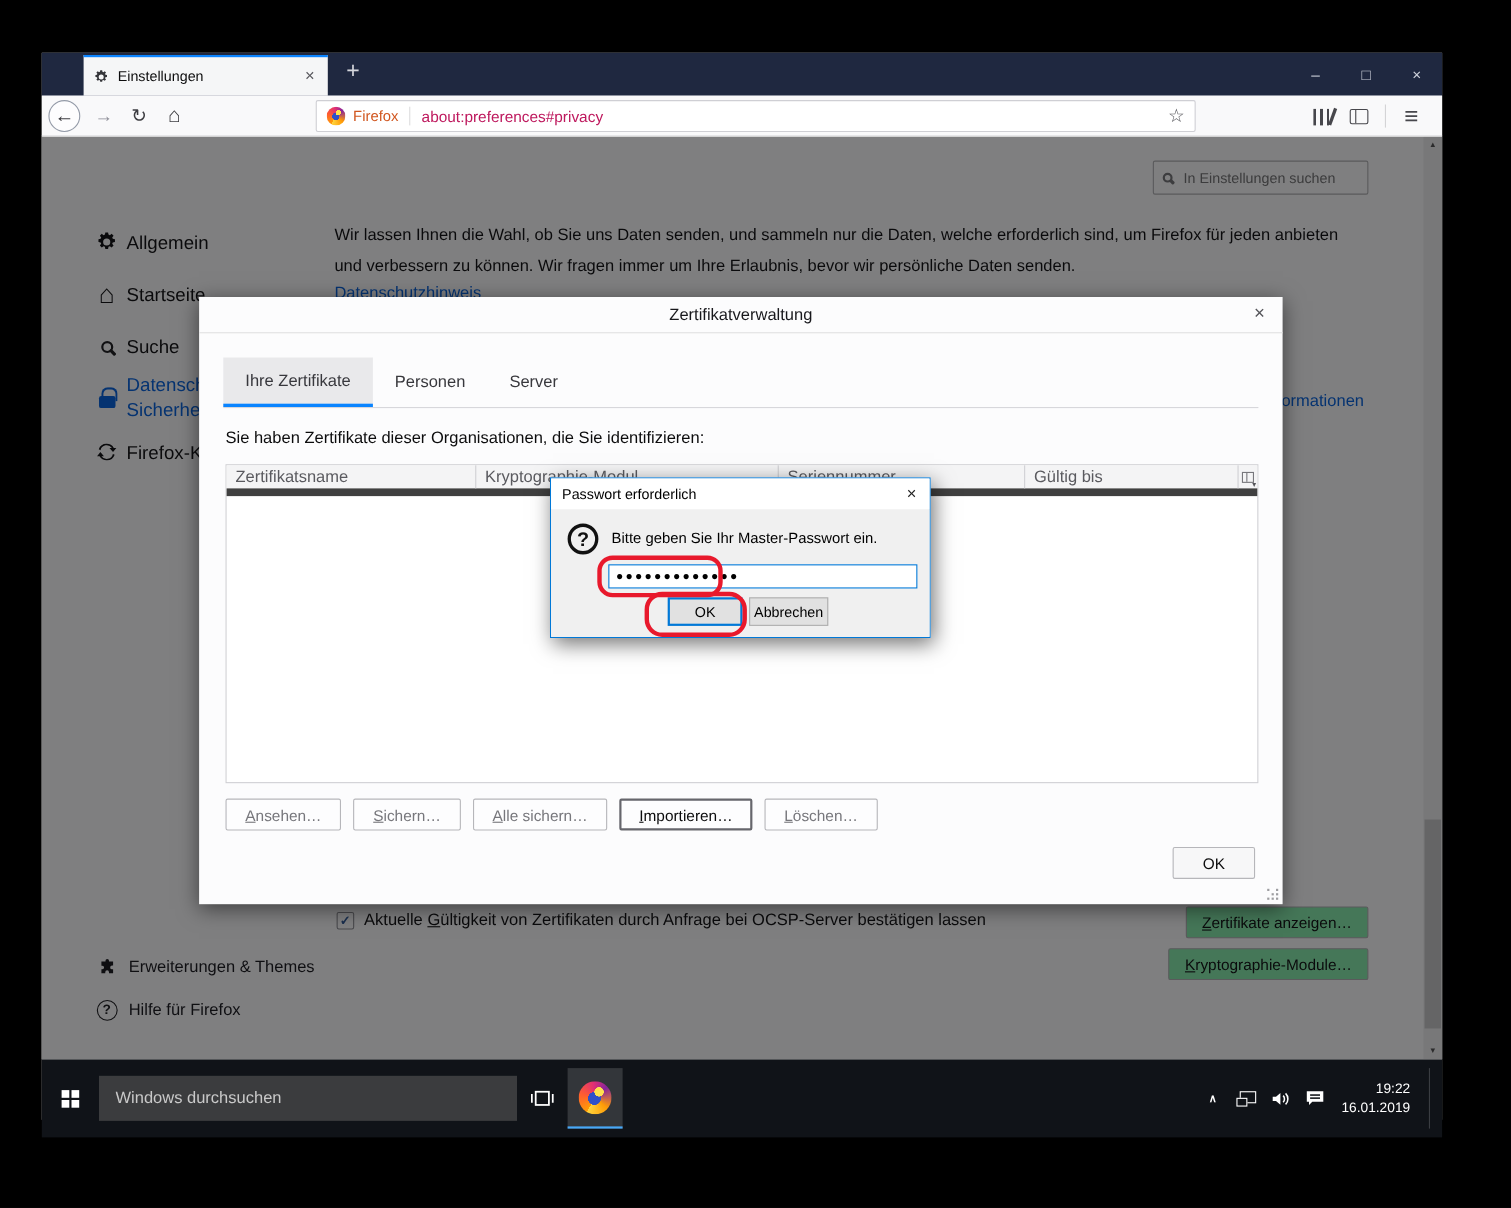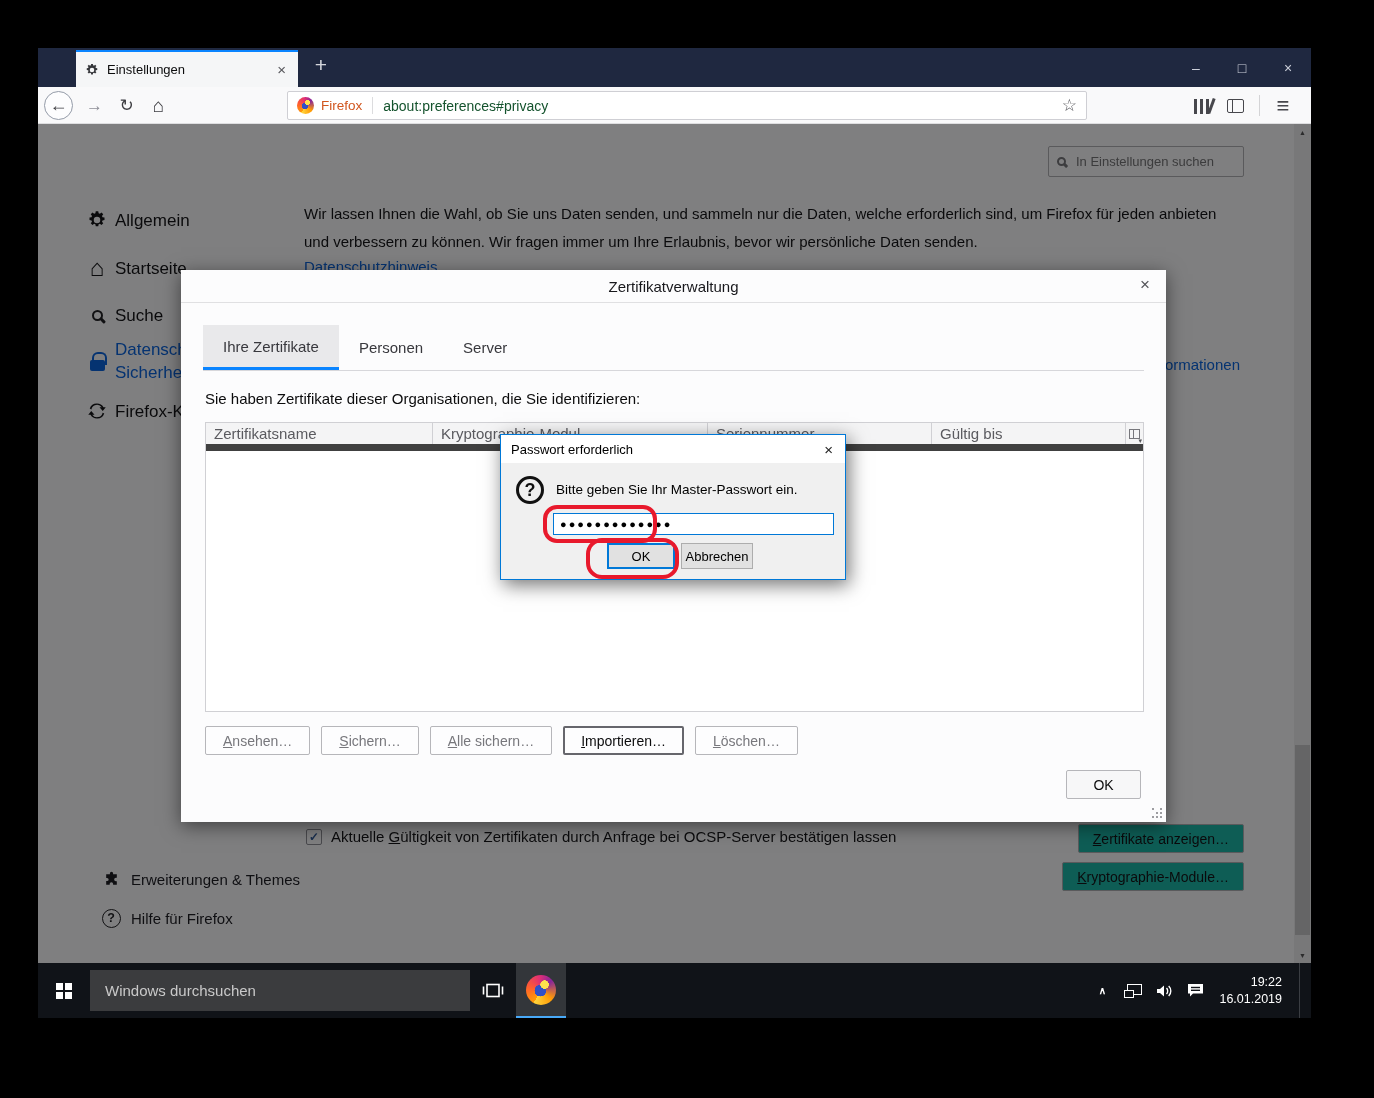--- a/index.html
+++ b/index.html
@@ -29,21 +29,21 @@
   .reload{left:74px;}
   .home{left:106px;font-size:19px;}
   .urlbar{position:absolute;left:249px;top:4px;width:800px;height:29px;background:#fff;
     border:1px solid #cfcfd4;border-radius:2px;display:flex;align-items:center;padding:0 9px;}
   .ff-ball{width:17px;height:17px;border-radius:50%;flex:0 0 auto;
     background:radial-gradient(circle at 62% 32%,#ffe14d 0 15%,rgba(0,0,0,0) 16%),
       radial-gradient(circle at 48% 52%,#3050c8 0 26%,rgba(0,0,0,0) 27%),
       conic-gradient(from 210deg,#ff9b06,#ff5f2e,#e02f75 40%,#87259b 55%,#ff9b06 78%,#ffd53d);}
   .brand{color:#d1561f;font-size:13.5px;margin:0 10px 0 7px;}
   .url-sep{width:1px;height:17px;background:#dcdcde;margin-right:10px;}
-  .url-text{font-size:14px;color:#14532d;flex:1;}
+  .url-text{font-size:14px;color:#be185d;flex:1;}
   .star{font-size:17px;color:#55555a;}
   .tool-ic{position:absolute;top:5px;width:28px;height:28px;display:flex;align-items:center;justify-content:center;}
   .lib{right:95px;}
   .lib-glyph{width:17px;height:15px;position:relative;
     background:linear-gradient(90deg,#47474c 0 2.5px,rgba(0,0,0,0) 2.5px 6px,#47474c 6px 8.5px,rgba(0,0,0,0) 8.5px 12px,#47474c 12px 14.5px,rgba(0,0,0,0) 14.5px);}
   .lib-glyph::after{content:'';position:absolute;right:-2px;top:-1px;width:2.5px;height:16px;
     background:#47474c;transform:rotate(20deg);}
   .sidebar-toggle{right:62px;}
   .sbt-glyph{width:17px;height:14px;border:1.5px solid #47474c;border-radius:2px;position:relative;}
   .sbt-glyph::before{content:'';position:absolute;left:4px;top:0;bottom:0;width:1.5px;background:#47474c;}
@@ -82,26 +82,26 @@
   .intro{position:absolute;left:266px;top:76px;width:934px;font-size:15px;line-height:27.5px;color:#0c0c0d;}
   .link{color:#0060df;font-size:15px;position:absolute;white-space:nowrap;}
   .privacy-link{left:266px;top:134px;}
   .moreinfo-link{right:71px;top:232px;}
 
   
   .ocsp{position:absolute;left:268px;top:704px;display:flex;align-items:center;}
   .cbx{width:16px;height:16px;background:#fff;border:1px solid #8f8f94;border-radius:2px;
     display:flex;align-items:center;justify-content:center;font-size:12px;color:#2b5797;font-weight:bold;}
   .ocsp-label{font-size:15px;color:#0c0c0d;margin-left:9px;white-space:nowrap;}
-  .pref-btn{position:absolute;right:67px;height:29px;background:#14b8a6;border:1px solid #b1b1b3;
+  .pref-btn{position:absolute;right:67px;height:29px;background:#86efac;border:1px solid #b1b1b3;
     border-radius:2px;font-size:14px;color:#0c0c0d;display:flex;align-items:center;
     justify-content:center;padding:0 14px;white-space:nowrap;}
   .btn-showcerts{top:700px;}
   .btn-crypto{top:738px;}
-  .foot-item{position:absolute;left:61px;display:flex;align-items:center;}
+  .foot-item{position:absolute;left:47px;display:flex;align-items:center;}
   .foot-label{font-size:15px;color:#15151a;margin-left:8px;white-space:nowrap;}
 
   
   .sb{position:absolute;right:0;top:0;width:17px;height:100%;background:#f0f0f0;}
   .sb-arrow{position:absolute;left:0;width:17px;height:16px;display:flex;align-items:center;
     justify-content:center;font-size:7px;color:#505050;}
   .sb-up{top:0;}.sb-down{bottom:0;}
   .sb-thumb{position:absolute;left:1px;top:621px;width:15px;height:190px;background:#c9c9c9;}
 
   
@@ -155,21 +155,21 @@
     padding:0 0 0 6px;outline:none;font-family:inherit;}
   .pw-btn{position:absolute;top:80px;height:26px;background:#e1e1e1;font-size:13px;color:#000;
     display:flex;align-items:center;justify-content:center;}
   .pw-ok{left:106px;width:68px;border:2px solid #0078d7;}
   .pw-cancel{left:180px;width:72px;border:1px solid #adadad;}
   .ann{position:absolute;border:4px solid #e8192c;pointer-events:none;z-index:5;}
   .ann-pwd{left:42px;top:42px;width:114px;height:38px;border-radius:14px;}
   .ann-ok{left:85px;top:75px;width:93px;height:41px;border-radius:16px;}
 
   
-  .taskbar{position:absolute;left:0;top:915px;width:100%;height:55px;background:#101318;
+  .taskbar{position:absolute;left:0;top:915px;width:100%;height:71px;background:#101318;
     display:flex;align-items:center;z-index:6;}
   .start{width:52px;height:55px;display:flex;align-items:center;justify-content:center;}
   .winlogo{display:grid;grid-template-columns:7px 7px;grid-template-rows:7px 7px;gap:2px;}
   .winlogo i{background:#fff;}
   .tb-search{width:380px;height:41px;background:#3b3c3e;display:flex;align-items:center;padding:0 13px;}
   .tb-search input{border:none;outline:none;background:transparent;color:#c9c9c9;font-size:15px;
     width:100%;font-family:inherit;}
   .tb-search input::placeholder{color:#c9c9c9;}
   .taskview{width:46px;height:55px;display:flex;align-items:center;justify-content:center;}
   .ff-tile{width:50px;height:55px;background:rgba(255,255,255,.15);border-bottom:2px solid #48a9f8;

